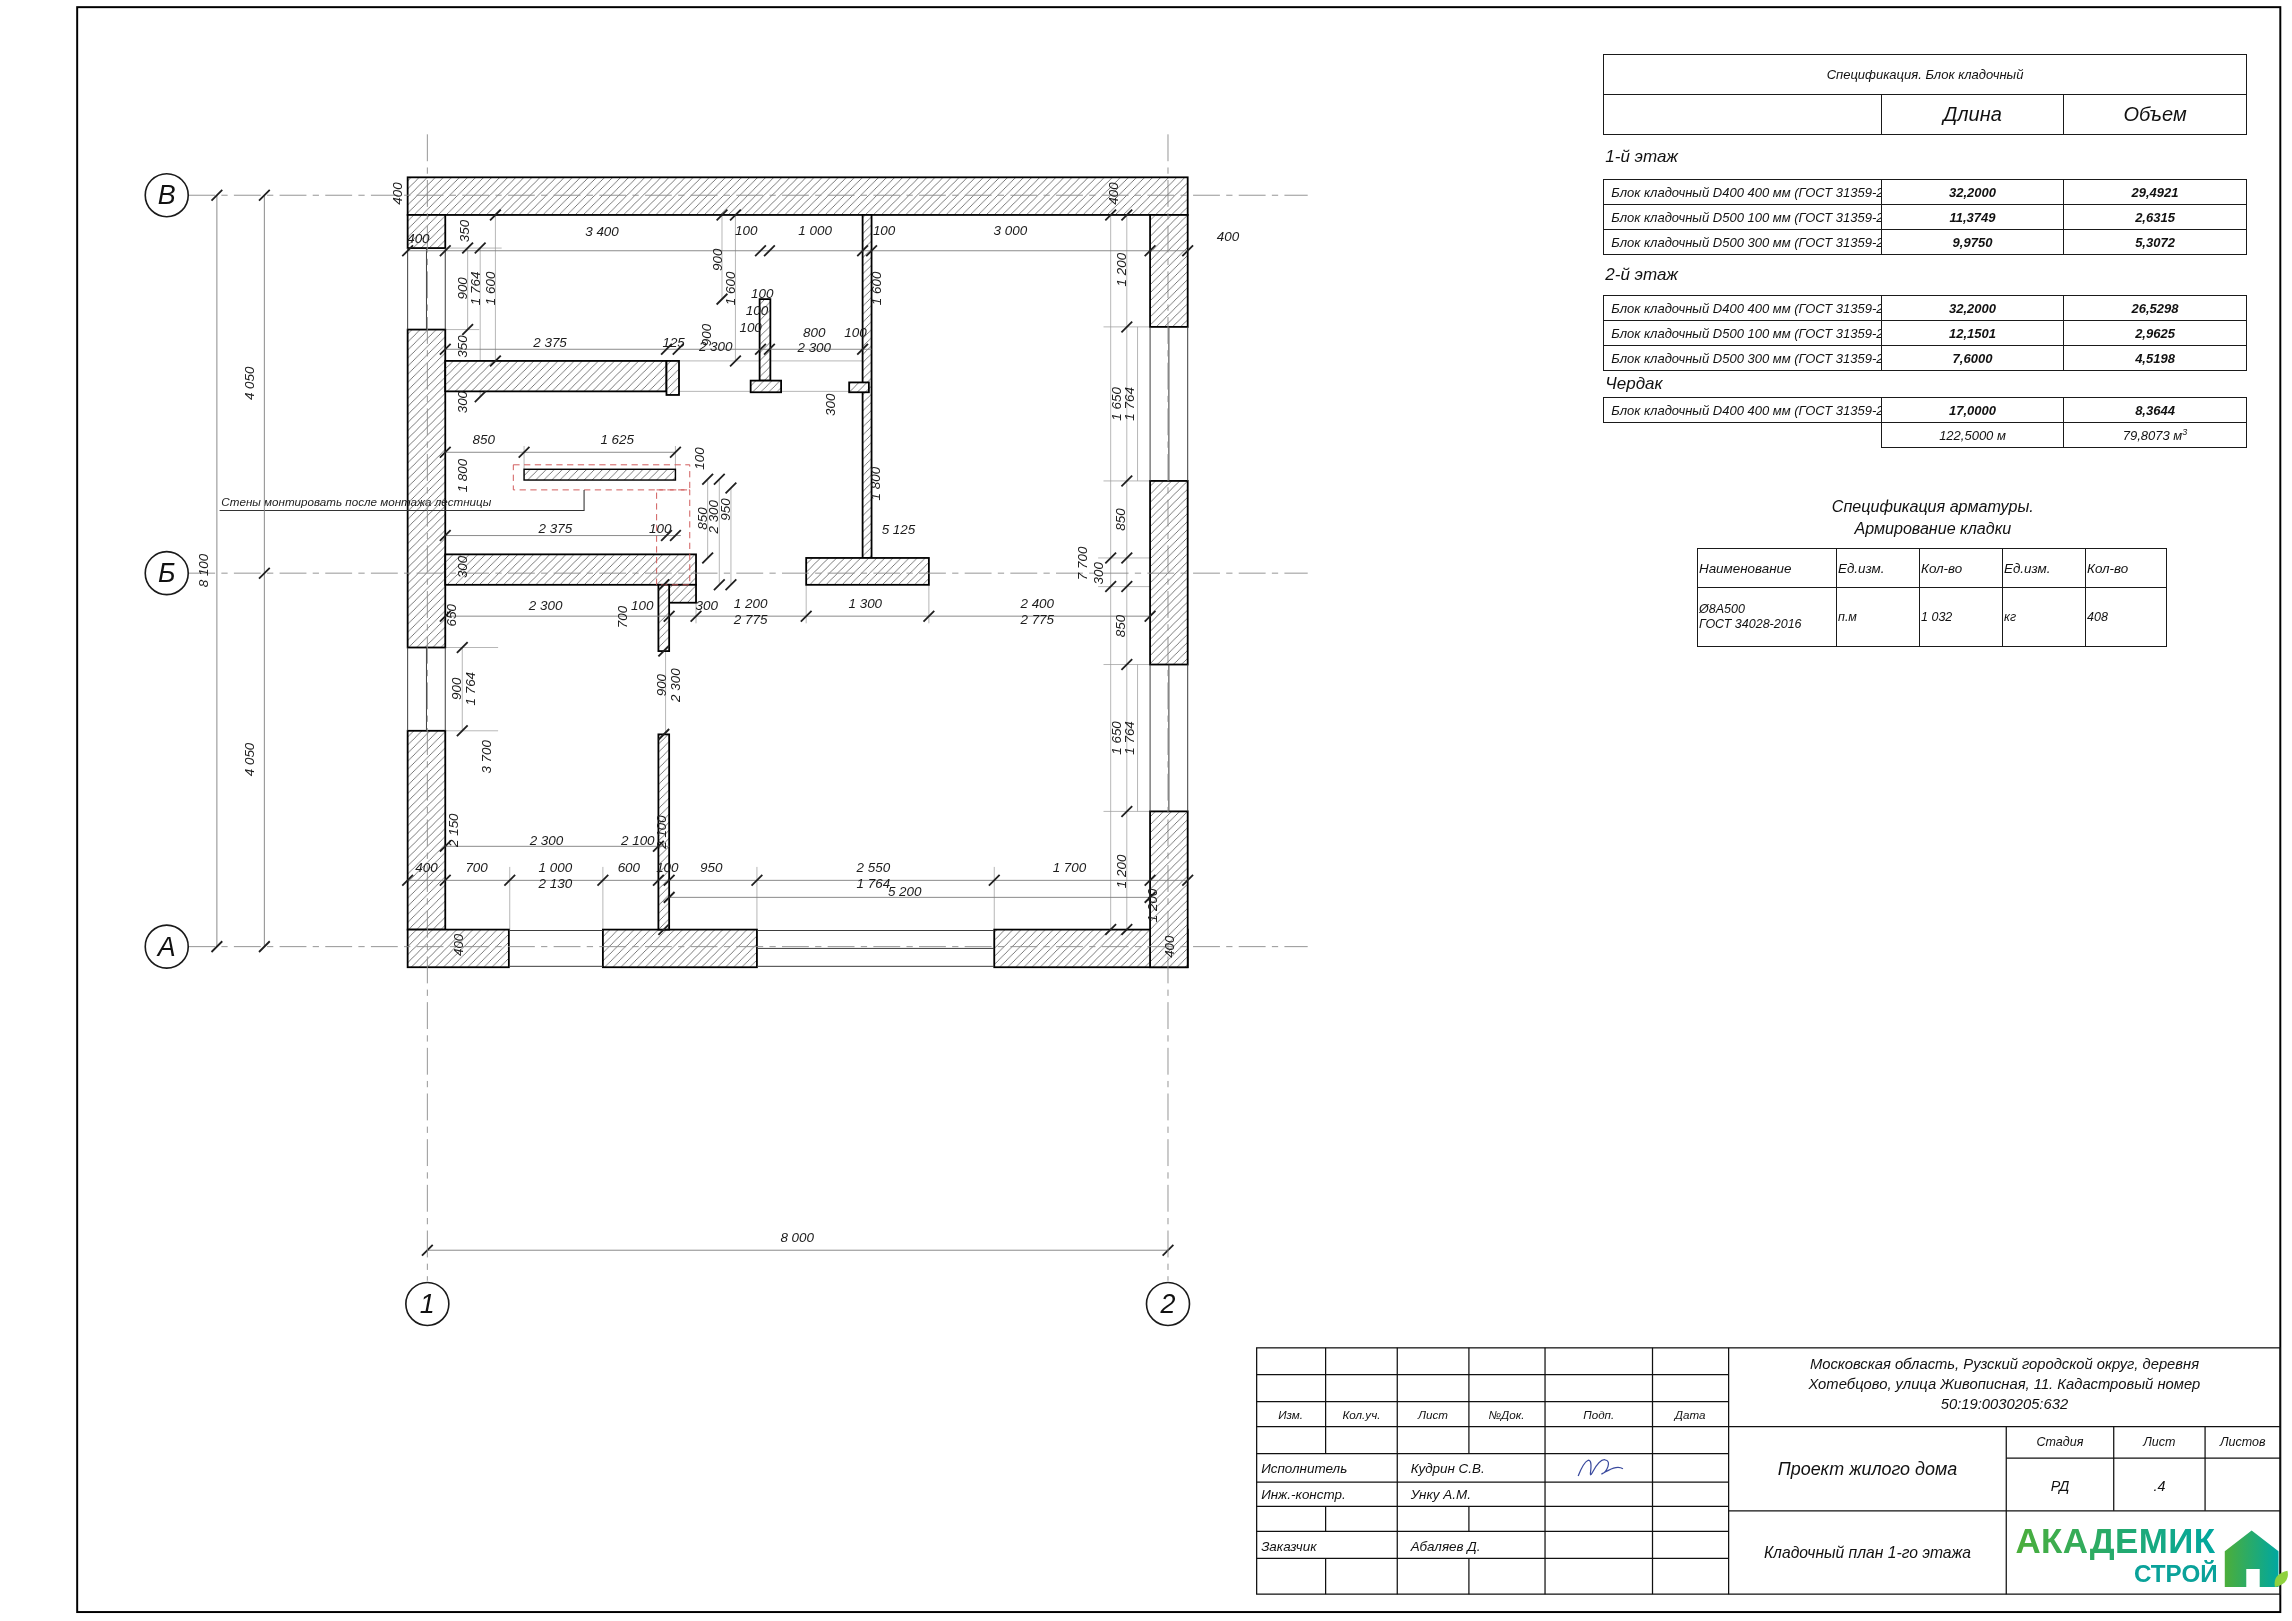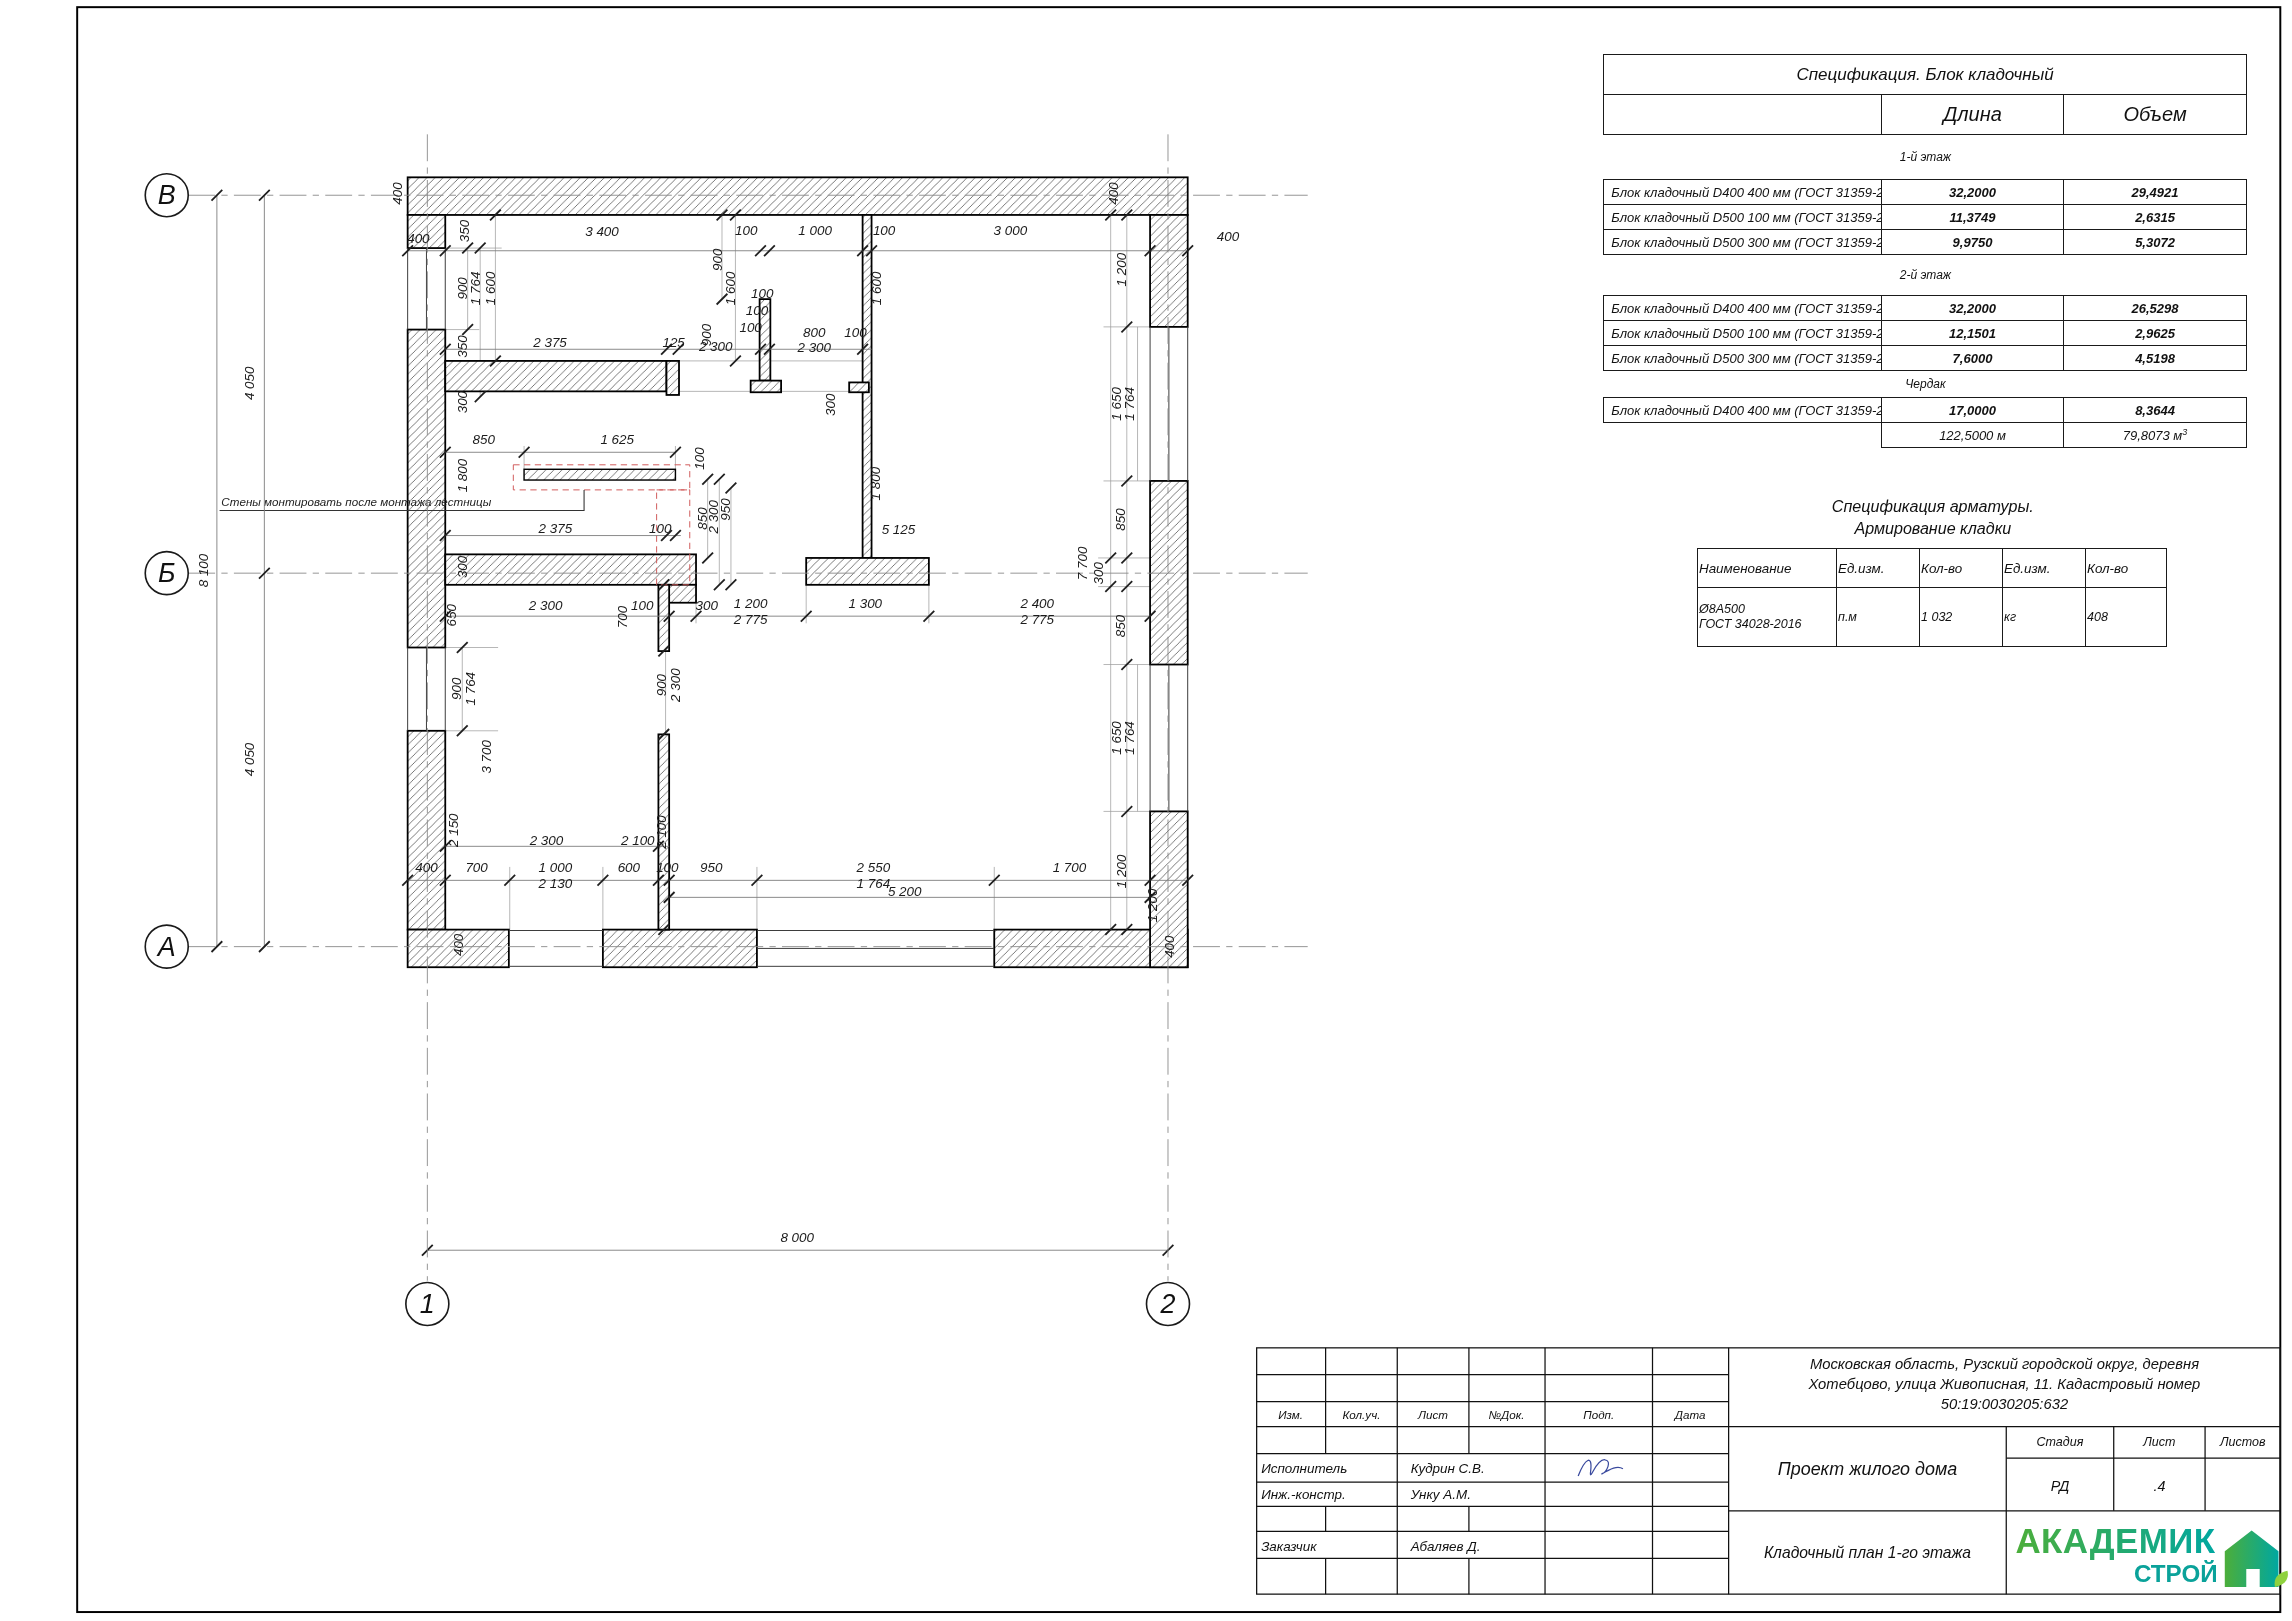--- a/index.html
+++ b/index.html
@@ -3,24 +3,24 @@
 <meta charset="utf-8">
 <style>
   html,body{margin:0;padding:0;background:#fff;}
   body{width:2293px;height:1621px;position:relative;font-family:"Liberation Sans",sans-serif;}
   #plan-svg{position:absolute;left:0;top:0;width:2293px;height:1621px;}
   .ovl{position:absolute;font-family:"Liberation Sans",sans-serif;font-style:italic;color:#111;}
   
   table.spec{border-collapse:collapse;table-layout:fixed;width:642px;font-style:italic;}
   table.spec td{overflow:hidden;white-space:nowrap;}
   td.c{border:1.3px solid #1a1a1a;}
-  td.title{border:1.3px solid #1a1a1a;text-align:center;font-size:17px;}
+  td.title{border:1.3px solid #1a1a1a;text-align:center;font-size:13px;}
   td.hdr{border:1.3px solid #1a1a1a;text-align:center;font-size:20px;}
   td.sec{border:none;border-top:1.3px solid #1a1a1a;border-bottom:1.3px solid #1a1a1a;
-         font-size:12px;text-align:center;padding-left:1.8px;}
+         font-size:17px;text-align:left;padding-left:1.8px;}
   td.name{font-size:13px;padding-left:7.2px;text-align:left;}
   td.num{font-size:13px;text-align:center;font-weight:bold;}
   td.blank{border:none;}
   td.totv{border:1.3px solid #1a1a1a;text-align:center;font-size:13px;}
   
   table.rebar{border-collapse:collapse;table-layout:fixed;width:470px;font-style:italic;}
   table.rebar td{border:1.3px solid #1a1a1a;overflow:hidden;}
   table.rebar td.h{font-size:13.4px;}
   table.rebar td.v{font-size:12.5px;line-height:15px;}
   sup{font-size:9px;}

